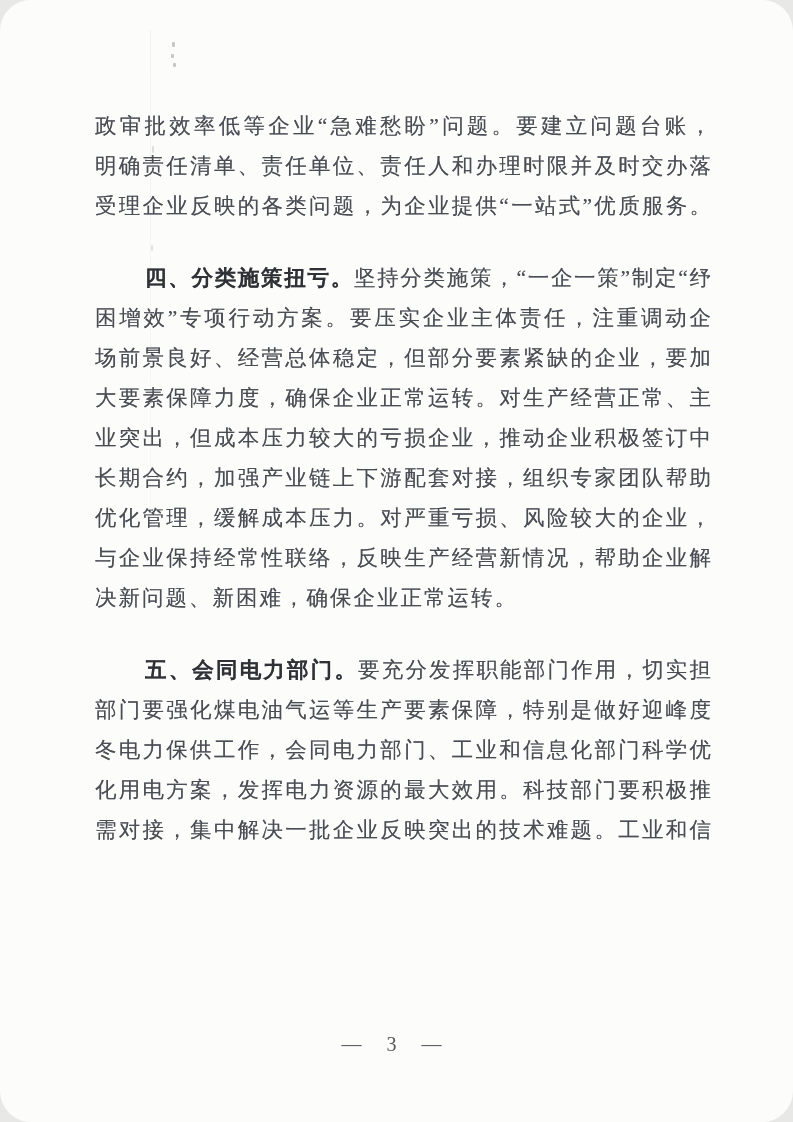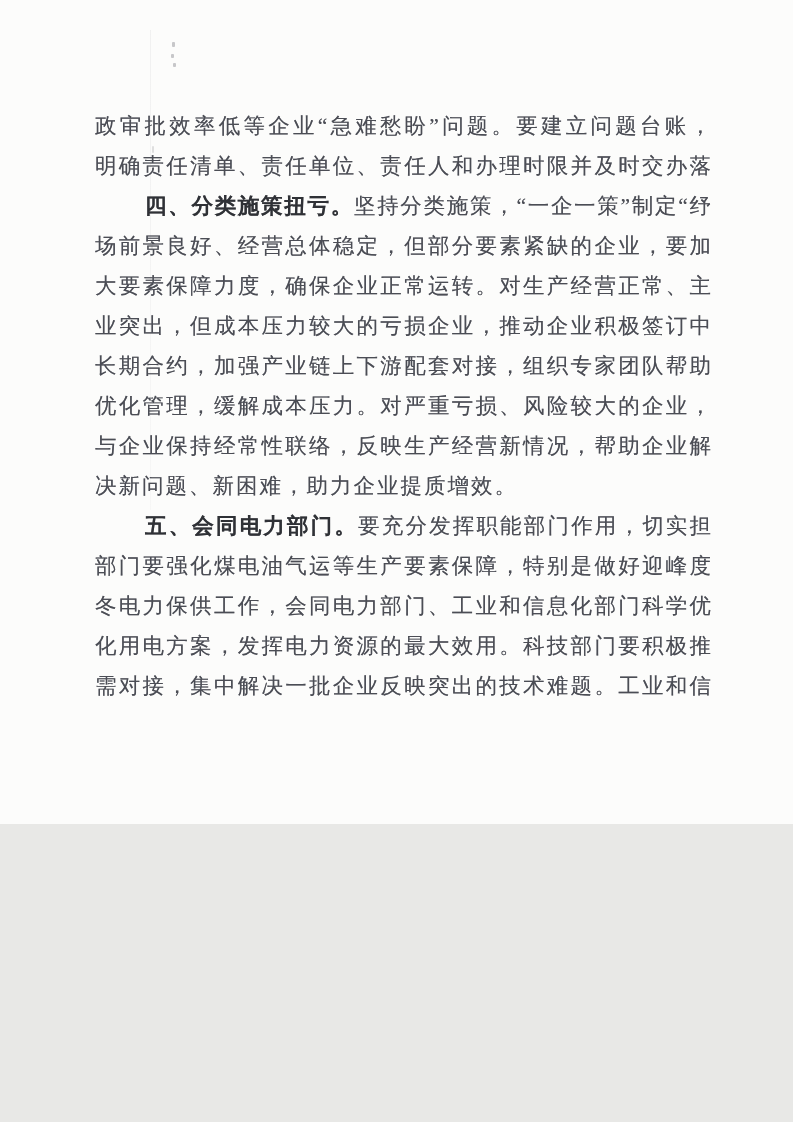--- a/index.html
+++ b/index.html
@@ -3,24 +3,25 @@
 <meta charset="utf-8">
 <style>
   html, body {
     margin: 0;
     padding: 0;
     background: #e8e8e6;
   }
   .page {
     position: relative;
     width: 793px;
-    height: 824px;
+    height: 1122px;
     margin: 0 auto;
     background: #fcfcfb;
     overflow: hidden;
+    border-radius: 31px;
   }
   .text-block {
     position: absolute;
     left: 95px;
     top: 106px;
     width: 616px;
   }
   .line {
     font-family: "Liberation Serif", "DejaVu Serif", serif;
     font-size: 21.5px;
@@ -33,20 +34,21 @@
     overflow: hidden;
     white-space: nowrap;
     text-shadow: 0 0 0.6px rgba(75,77,85,0.55);
   }
   .line.endline {
     text-align-last: left;
     letter-spacing: 2px;
   }
   .line.indent {
     text-indent: 50px;
+    margin-top: 32px;
   }
   .heading {
     font-family: "Liberation Sans", "DejaVu Sans", sans-serif;
     font-weight: bold;
     color: #2f3136;
     text-shadow: 0 0 0.6px rgba(47,49,54,0.6);
   }
   .footer {
     position: absolute;
     top: 1028px;
@@ -90,29 +92,31 @@
   <div class="speck s1"></div>
   <div class="speck s2"></div>
   <div class="speck s3"></div>
   <div class="speck s4"></div>
   <div class="speck s5"></div>
 
   <div class="text-block">
 
     <div class="line">政审批效率低等企业“急难愁盼”问题。要建立问题台账，</div>
     <div class="line">明确责任清单、责任单位、责任人和办理时限并及时交办落</div>
+    <div class="line">受理企业反映的各类问题，为企业提供“一站式”优质服务。</div>
 
     <div class="line indent"><span class="heading">四、分类施策扭亏。</span><span>坚持分类施策，“一企一策”制定“纾</span></div>
+    <div class="line">困增效”专项行动方案。要压实企业主体责任，注重调动企</div>
     <div class="line">场前景良好、经营总体稳定，但部分要素紧缺的企业，要加</div>
     <div class="line">大要素保障力度，确保企业正常运转。对生产经营正常、主</div>
     <div class="line">业突出，但成本压力较大的亏损企业，推动企业积极签订中</div>
     <div class="line">长期合约，加强产业链上下游配套对接，组织专家团队帮助</div>
     <div class="line">优化管理，缓解成本压力。对严重亏损、风险较大的企业，</div>
     <div class="line">与企业保持经常性联络，反映生产经营新情况，帮助企业解</div>
-    <div class="line endline">决新问题、新困难，助力企业提质增效。</div>
+    <div class="line endline">决新问题、新困难，确保企业正常运转。</div>
 
     <div class="line indent"><span class="heading">五、会同电力部门。</span><span>要充分发挥职能部门作用，切实担</span></div>
     <div class="line">部门要强化煤电油气运等生产要素保障，特别是做好迎峰度</div>
     <div class="line">冬电力保供工作，会同电力部门、工业和信息化部门科学优</div>
     <div class="line">化用电方案，发挥电力资源的最大效用。科技部门要积极推</div>
     <div class="line">需对接，集中解决一批企业反映突出的技术难题。工业和信</div>
 
   </div>
 
   <div class="footer">— 3 —</div>

